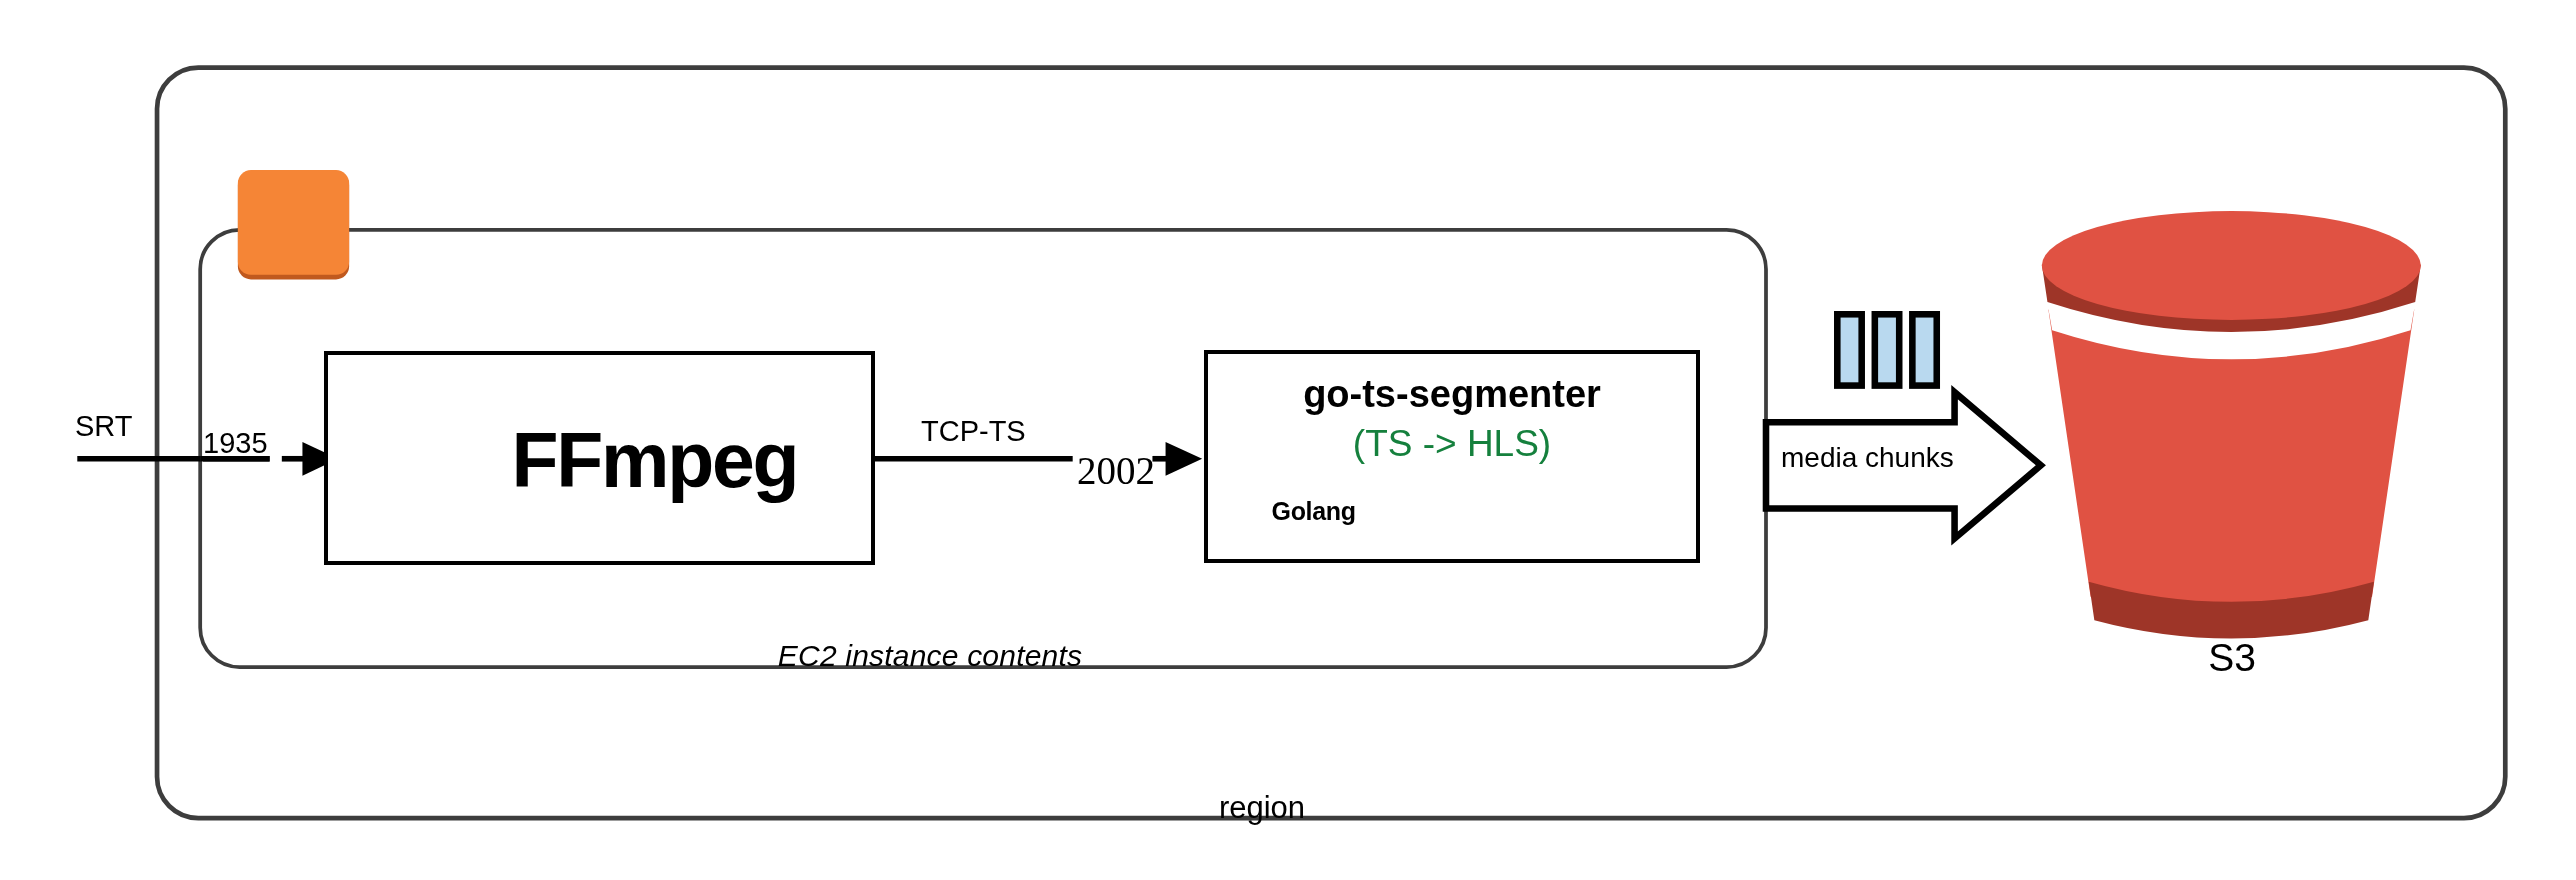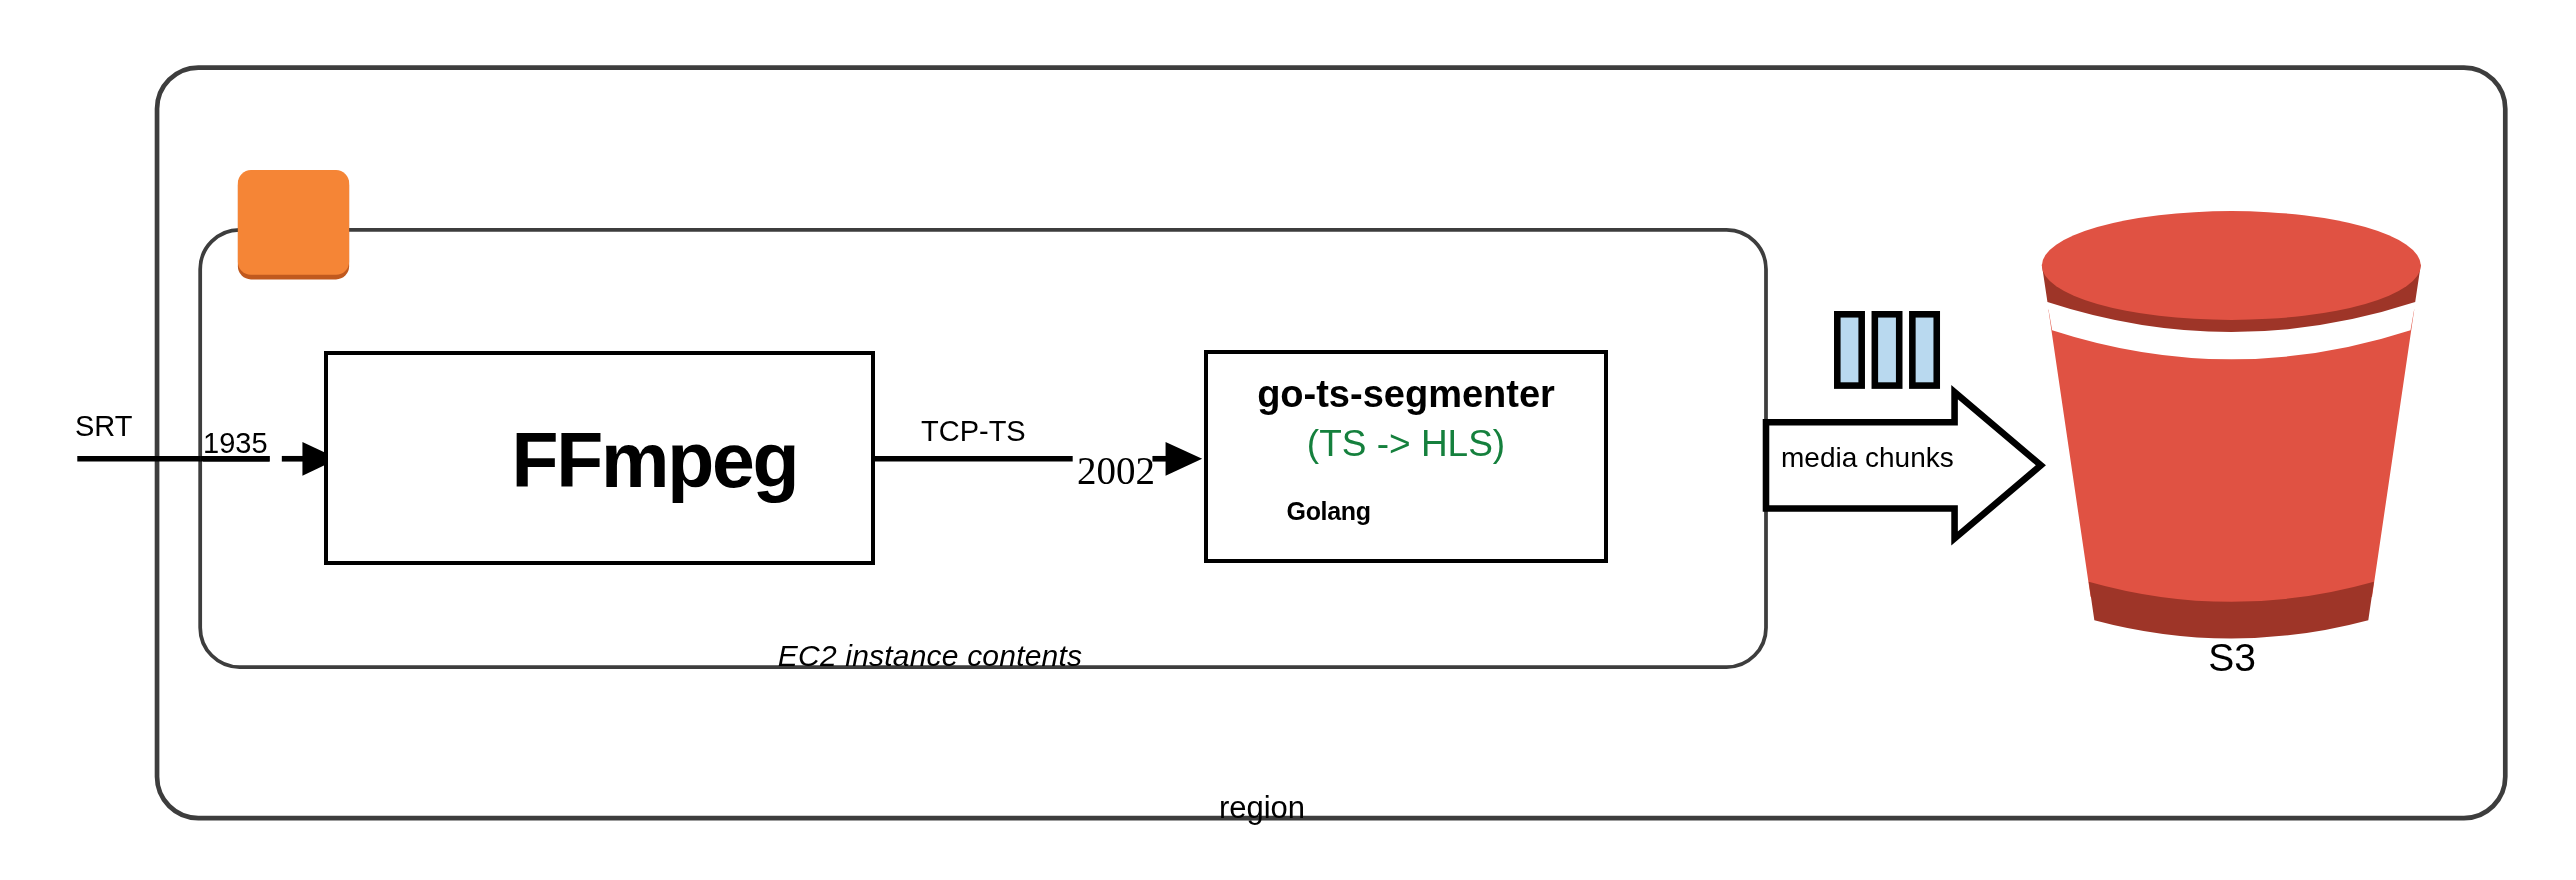--- a/index.html
+++ b/index.html
@@ -111,21 +111,21 @@
     color: #000000;
     line-height: 1;
     transform: translateY(1.9px);
   }
 
   
   #segmenter-node {
     position: absolute;
     left: 1204px;
     top: 350px;
-    width: 404px;
+    width: 496px;
     height: 213px;
     box-sizing: border-box;
     border: 4.7px solid #000000;
     background: #ffffff;
   }
   #segmenter-title {
     position: absolute;
     left: 50%;
     top: 19px;
     transform: translateX(-50%);
@@ -139,21 +139,21 @@
     left: 50%;
     top: 69px;
     transform: translateX(-50%);
     font-size: 37px;
     font-weight: normal;
     white-space: nowrap;
     color: #15803d;
   }
   #golang-badge {
     position: absolute;
-    left: 22px;
+    left: 7px;
     top: 122px;
     display: flex;
     align-items: center;
     gap: 5.6px;
     background: #ffffff;
     padding: 1.9px 13px 1.9px 1.9px;
   }
   #golang-label {
     font-size: 25px;
     font-weight: bold;

